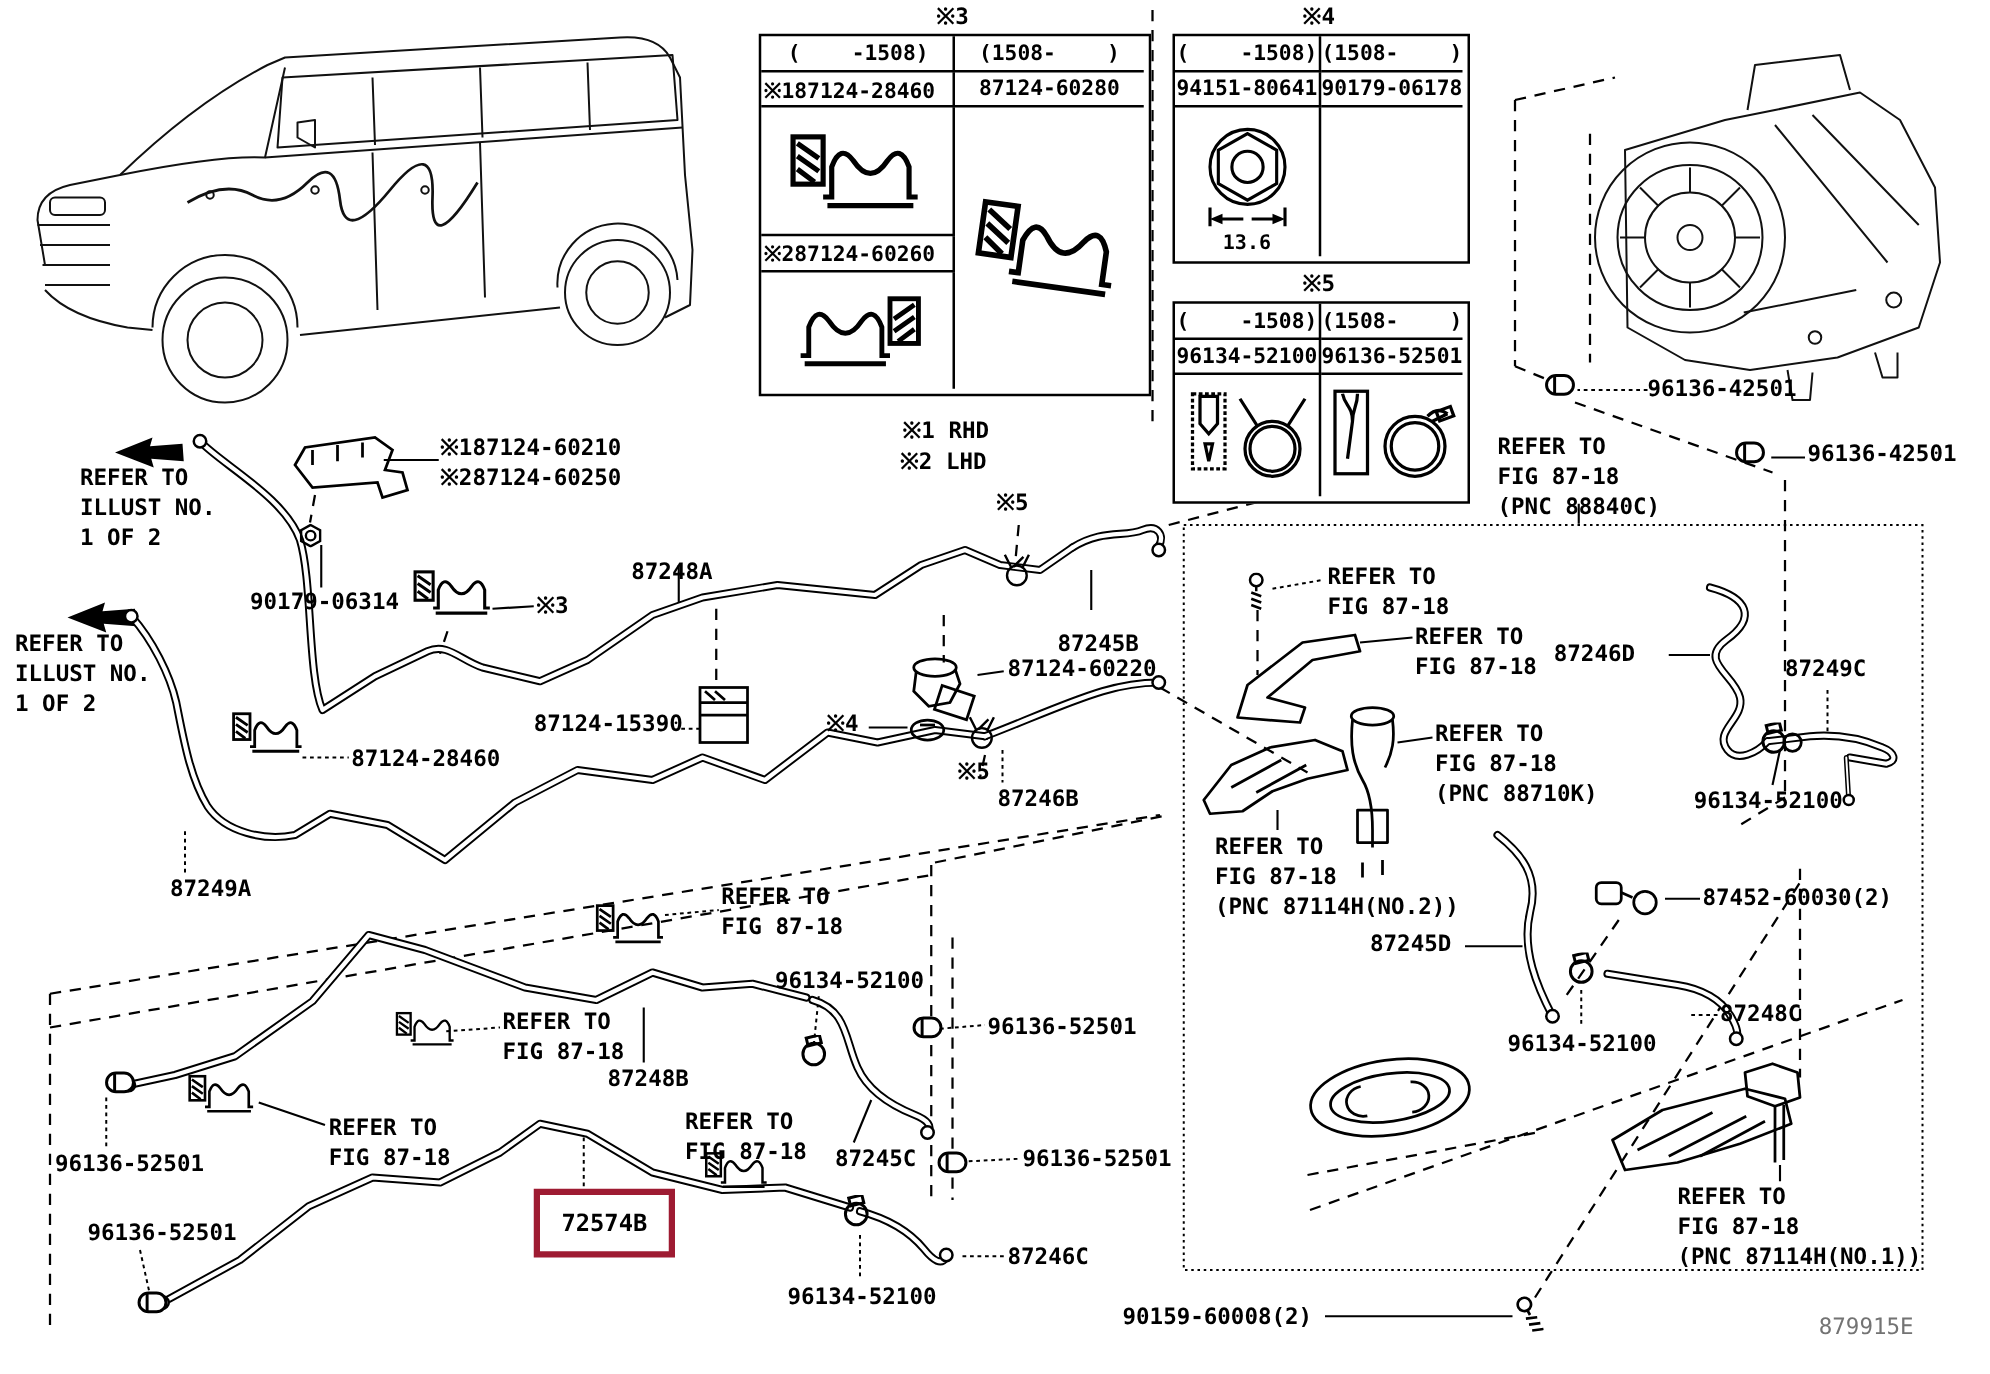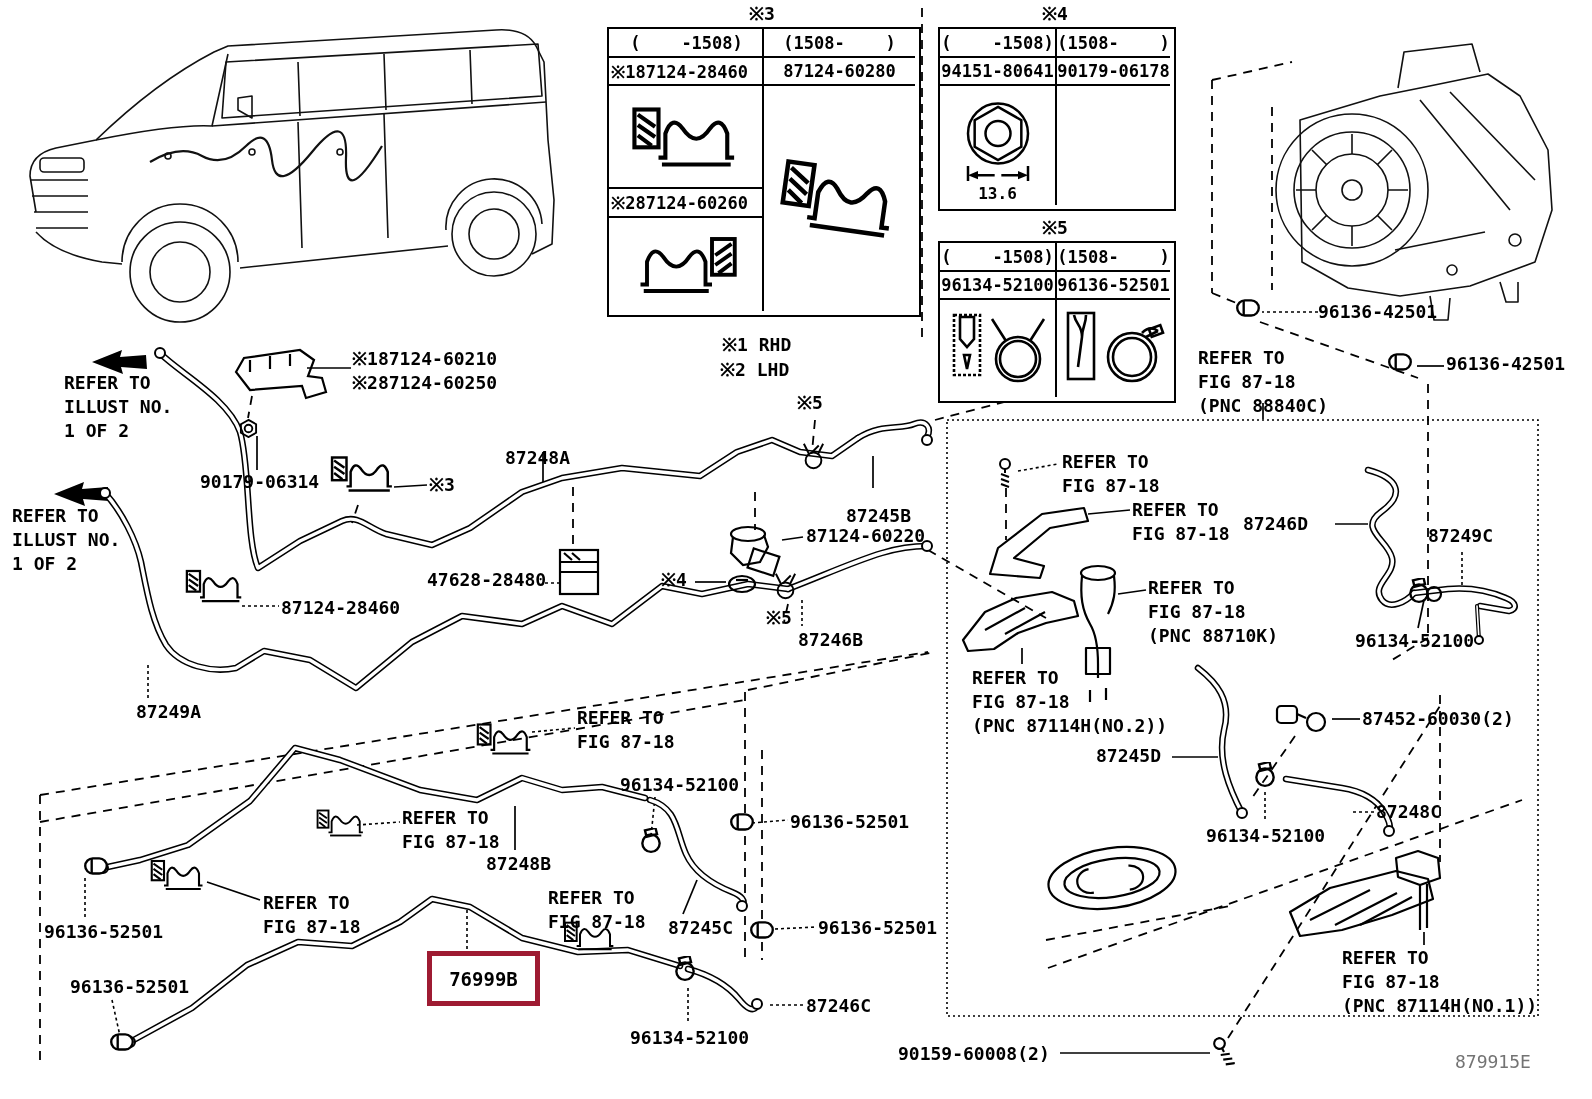--- a/index.html
+++ b/index.html
@@ -380,38 +380,38 @@
           <path d="M12,8 c2,10 8,10 8,22 l-4,30 M24,8 c0,10 -4,12 -4,22"></path>
           <circle cx="70" cy="50" r="24"></circle>
             <circle cx="70" cy="50" r="19"></circle>
           <path d="M84,30 l12,-6 M80,26 q8,-8 16,-2"></path>
           <rect x="88" y="20" width="12" height="8" transform="rotate(-20 94 24)"></rect>
         </svg>
       </div>
     </div>
   </div>
 
-  <div id="hl" style="left: 427px; top: 951px; width: 103px; height: 45px; border-color: rgb(158, 27, 50);">76999B</div>
+  <div id="hl" style="left: 427px; top: 951px; width: 103px; height: 45px; border-color: rgb(158, 27, 50);">72574B</div>
 
   <div id="labels">
       <div class="lbl" style="left: 352px; top: 347px;">※187124-60210</div>
       <div class="lbl" style="left: 352px; top: 371px;">※287124-60250</div>
       <div class="lbl" style="left: 64px; top: 371px;">REFER TO
 ILLUST NO.
 1 OF 2</div>
       <div class="lbl" style="left: 12px; top: 504px;">REFER TO
 ILLUST NO.
 1 OF 2</div>
       <div class="lbl" style="left: 200px; top: 470px;">90179-06314</div>
       <div class="lbl" style="left: 429px; top: 473px;">※3</div>
       <div class="lbl" style="left: 505px; top: 446px;">87248A</div>
       <div class="lbl" style="left: 797px; top: 391px;">※5</div>
       <div class="lbl" style="left: 846px; top: 504px;">87245B</div>
       <div class="lbl" style="left: 806px; top: 524px;">87124-60220</div>
-      <div class="lbl" style="left: 427px; top: 568px;">47628-28480</div>
+      <div class="lbl" style="left: 427px; top: 568px;">87124-15390</div>
       <div class="lbl" style="left: 661px; top: 568px;">※4</div>
       <div class="lbl" style="left: 281px; top: 596px;">87124-28460</div>
       <div class="lbl" style="left: 798px; top: 628px;">87246B</div>
       <div class="lbl" style="left: 766px; top: 606px;">※5</div>
       <div class="lbl" style="left: 136px; top: 700px;">87249A</div>
       <div class="lbl" style="left: 577px; top: 706px;">REFER TO
 FIG 87-18</div>
       <div class="lbl" style="left: 620px; top: 773px;">96134-52100</div>
       <div class="lbl" style="left: 402px; top: 806px;">REFER TO
 FIG 87-18</div>

